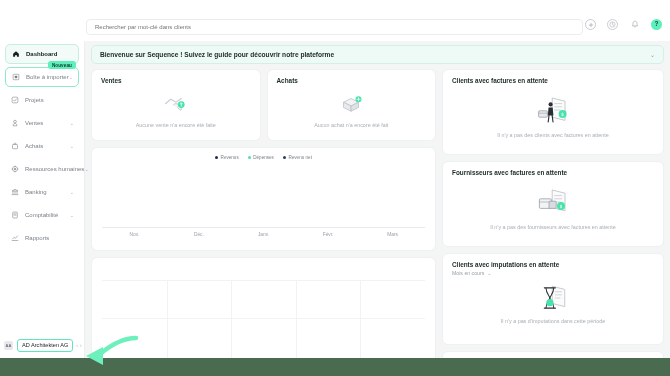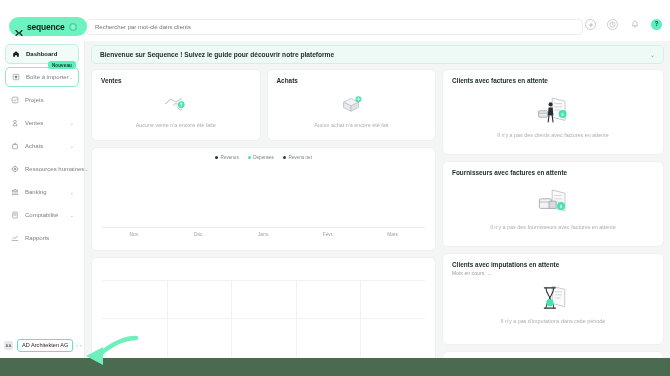--- a/index.html
+++ b/index.html
@@ -260,34 +260,20 @@
 </style>
 </head>
 <body>
 
 <div id="app">
 
   <div class="chrome-top"></div>
 
   <div class="topbar"></div>
 
-  <div class="logo">
-    <span class="logo-mark">
-      <svg width="8" height="8" viewBox="0 0 16 16">
-        <path d="M2 3 L7 8 L2 13 M14 3 L9 8 L14 13" stroke="#10221c" stroke-width="2.2" fill="none" stroke-linecap="round"></path>
-      </svg>
-    </span>
-    <span class="logo-text">sequence</span>
-    <span class="logo-badge">
-      <svg width="6" height="6" viewBox="0 0 12 12">
-        <circle cx="6" cy="6" r="4.2" fill="none" stroke="#ffffff" stroke-width="1"></circle>
-        <path d="M1.8 6 H10.2 M6 1.8 Q8.2 6 6 10.2 Q3.8 6 6 1.8" fill="none" stroke="#ffffff" stroke-width="0.8"></path>
-      </svg>
-    </span>
-  </div>
 
   <div class="searchbar">
     <input type="text" placeholder="Rechercher par mot-clé dans clients" style="">
   </div>
 
   <div class="topicons">
     <span class="ticon">
       <svg width="6" height="6" viewBox="0 0 12 12">
         <path d="M6 2.5 V9.5 M2.5 6 H9.5" stroke="#9aa0a8" stroke-width="1.3" stroke-linecap="round"></path>
       </svg>

